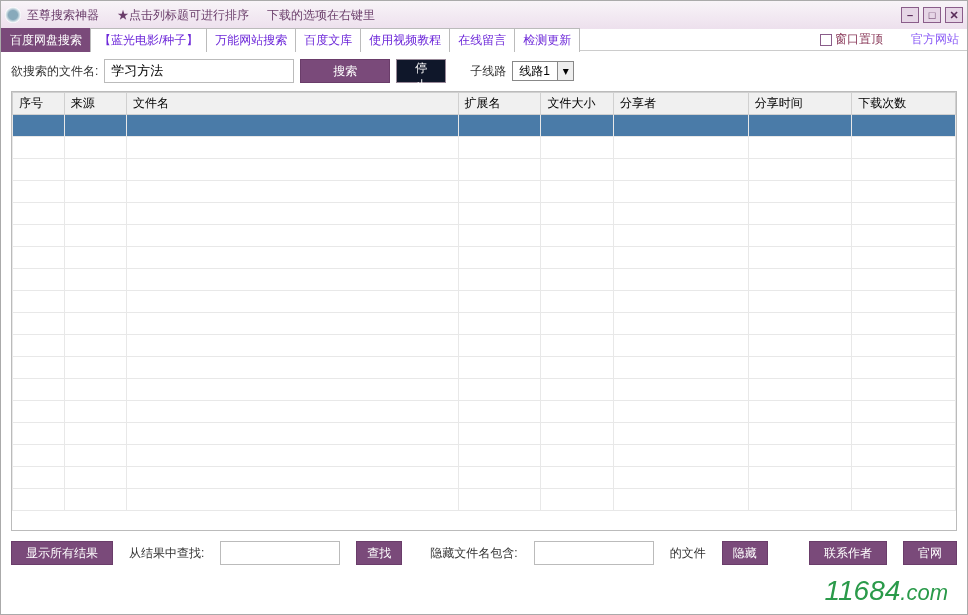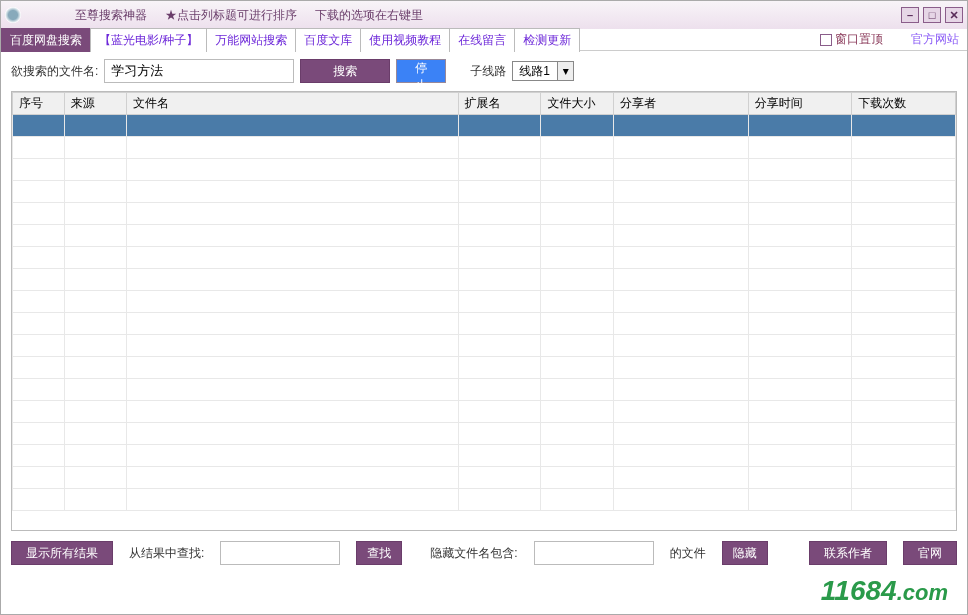--- a/index.html
+++ b/index.html
@@ -1,53 +1,53 @@
 <!DOCTYPE html>
 <html><head>
 <meta charset="utf-8">
 <style>
 * { box-sizing: border-box; margin: 0; padding: 0; }
 body { font-family: "Microsoft YaHei", Arial, sans-serif; font-size: 12px; background: #fff; width: 968px; height: 615px; position: relative; overflow: hidden; }
 .window { width: 968px; height: 615px; border: 1px solid #aaa; background: #fff; }
 .titlebar { height: 28px; background: linear-gradient(#f8f4f8, #ede0ed); display: flex; align-items: center; padding: 0 4px; }
 .title-icon { width: 16px; height: 16px; margin-right: 6px; background: radial-gradient(circle, #8ab 40%, #fff 70%); border-radius: 50%; }
-.title-text { color: #6a3d6a; display: flex; gap: 18px; margin-left: 48px; }
+.title-text { color: #6a3d6a; display: flex; gap: 18px; }
 .title-text span { white-space: nowrap; }
 .win-controls { margin-left: auto; display: flex; gap: 4px; }
 .win-btn { width: 18px; height: 16px; border: 1px solid #8a5d8a; background: #e6d6e6; display: flex; align-items: center; justify-content: center; cursor: pointer; color: #5a2d5a; font-size: 11px; font-weight: bold; }
 .tabbar { height: 22px; background: #fff; display: flex; align-items: center; border-bottom: 1px solid #ccc; position: relative; }
 .tab { padding: 3px 8px; border: 1px solid #bbb; border-bottom: none; background: #fff; cursor: pointer; margin-right: -1px; font-size: 12px; color: #6d28d9; }
 .tab.active { background: #7a4a7a; color: #ffffff; border-color: #7a4a7a; }
 .tabbar-right { position: absolute; right: 8px; top: 2px; display: flex; align-items: center; gap: 28px; }
 .checkbox-wrap { display: flex; align-items: center; gap: 3px; color: #8a3a5a; }
 .checkbox-box { width: 12px; height: 12px; border: 1px solid #8a5d8a; background: #fff; }
 .link { color: #8b5cf6; cursor: pointer; }
 .content { padding: 8px 10px; height: 560px; background: #fff; }
 .search-row { display: flex; align-items: center; gap: 6px; margin-bottom: 8px; }
 .label { color: #333; font-size: 12px; }
 .text-input { height: 24px; border: 1px solid #bbb; padding: 0 6px; font-size: 13px; background: #fff; }
 .search-field { width: 190px; }
 .btn { height: 24px; border: 1px solid #6a3d6a; background: #7a4a7a; color: #fff; padding: 0 14px; cursor: pointer; font-size: 12px; }
 .btn-search { width: 90px; }
-.btn-stop { width: 50px; background: #3b82f6; border-color: #988898; }
+.btn-stop { width: 50px; background: #0f172a; border-color: #988898; }
 .thread-label { margin-left: 18px; color: #333; }
 .select-wrap { position: relative; display: inline-block; }
 .select { height: 20px; border: 1px solid #888; background: #fff; padding: 0 20px 0 6px; font-size: 12px; width: 62px; }
 .select-arrow { position: absolute; right: 1px; top: 1px; width: 16px; height: 18px; border-left: 1px solid #888; background: #eee; display: flex; align-items: center; justify-content: center; pointer-events: none; }
 .table-area { border: 1px solid #bbb; height: 440px; overflow: auto; background: #fff; }
 .grid-table { width: 100%; border-collapse: collapse; table-layout: fixed; }
 .grid-table th { background: #f0f0f0; border: 1px solid #d0d0d0; text-align: left; padding: 2px 6px; font-weight: normal; font-size: 12px; height: 19px; }
 .grid-table td { border: 1px solid #e8e8e8; height: 22px; padding: 0 4px; }
 .grid-table tr.selected td { background: #4a7ba8; }
 .col-seq { width: 50px; } .col-src { width: 60px; } .col-name { width: 320px; }
 .col-ext { width: 80px; } .col-size { width: 70px; } .col-sharer { width: 130px; }
 .col-time { width: 100px; } .col-dl { width: 100px; }
 .footer { display: flex; align-items: center; gap: 16px; margin-top: 10px; }
 .footer .spacer { flex: 1; }
-.watermark { position: absolute; right: 20px; bottom: 8px; font-size: 28px; font-weight: bold; color: #2a9a4a; font-style: italic; margin-top: 41px; }
+.watermark { position: absolute; right: 20px; bottom: 8px; font-size: 28px; font-weight: normal; color: #2a9a4a; font-style: italic; margin-top: 41px; }
 .watermark .dotcom { color: #2a9a4a; font-size: 22px; }
 </style>
 </head>
 <body>
 
 <div class="window">
   <div class="titlebar">
     <div class="title-icon"></div>
     <div class="title-text">
       <span>至尊搜索神器</span>

